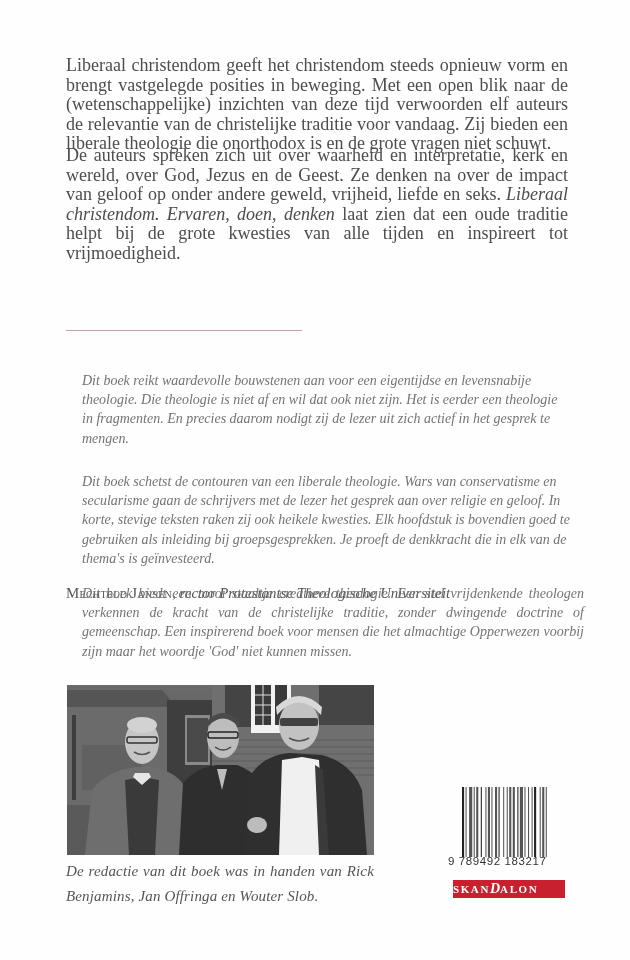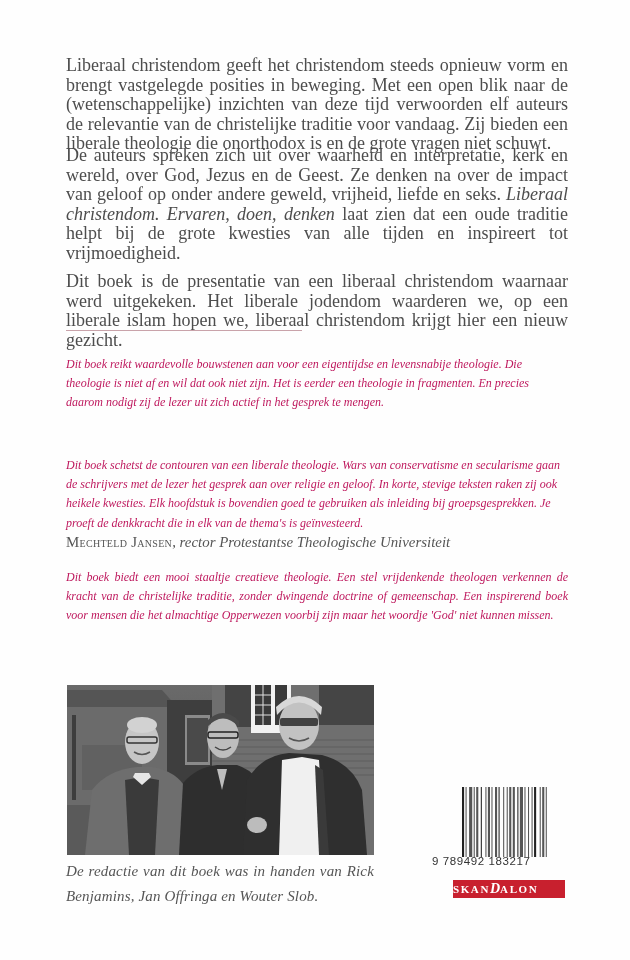--- a/index.html
+++ b/index.html
@@ -10,51 +10,50 @@
   .body-text { position:absolute; left:66px; width:502px; color:#4d4d4d;
                font-size:18px; line-height:19.6px; text-align:justify; margin:0; }
   .body-text em { font-style:italic; }
   #p1 { top:56px; }
   #p2 { top:146px; }
   #p3 { top:272px; }
 
   .divider { position:absolute; left:66px; top:330px; width:236px; height:1px; background:#c9a3aa; }
 
   .quote-block { position:absolute; left:66px; width:510px; margin:0; }
-  .quote-text { color:#be185d; font-style:italic; font-size:12px; line-height:19.2px; margin:0; }
+  .quote-text { color:#737373; font-style:italic; font-size:14px; line-height:19.2px; margin:16px; }
   .quote-text.justify { text-align:justify; width:502px; }
   .attribution { color:#555; font-size:14.9px; line-height:19.2px; margin:0; }
   .attribution .name { font-variant:small-caps; font-style:normal; letter-spacing:0.3px; }
   .attribution .role { font-style:italic; }
   #q1 { top:355px; }
   #q2 { top:456px; }
   #q3 { top:568px; }
 
   .photo { position:absolute; left:67px; top:685px; width:307px; height:170px; overflow:hidden; background:#5a5a5a; }
   .caption { position:absolute; left:66px; top:859px; width:308px; color:#555; font-style:italic;
              font-size:15px; line-height:25px; margin:0; text-align:justify; letter-spacing:0.15px; }
 
   .barcode { position:absolute; left:462px; top:787px; width:104px; height:70px; }
-  .barcode-number { position:absolute; left:432px; top:855px; width:118px; font-family:"Liberation Sans", sans-serif;
+  .barcode-number { position:absolute; left:448px; top:855px; width:118px; font-family:"Liberation Sans", sans-serif;
                     font-size:11.5px; color:#333; letter-spacing:0.6px; white-space:nowrap; }
   .logo { position:absolute; left:453px; top:880px; width:112px; height:18px; background:#c8202e;
           display:flex; align-items:center; }
   .logo span { color:#fff; font-family:"Liberation Serif", serif; font-size:11px; font-weight:bold; letter-spacing:1.6px; }
   .logo .big { font-size:14px; font-style:italic; letter-spacing:0; }
 </style>
 </head>
 <body>
 
 <div class="page">
 
   <p id="p1" class="body-text">Liberaal christendom geeft het christendom steeds opnieuw vorm en brengt vastgelegde posities in beweging. Met een open blik naar de (wetenschappelijke) inzichten van deze tijd verwoorden elf auteurs de relevantie van de christelijke traditie voor vandaag. Zij bieden een liberale theologie die onorthodox is en de grote vragen niet schuwt.</p>
 
   <p id="p2" class="body-text"><span>De auteurs spreken zich uit over waarheid en interpretatie, kerk en wereld, over God, Jezus en de Geest. Ze denken na over de impact van geloof op onder andere geweld, vrijheid, liefde en seks. </span><em>Liberaal christendom. Ervaren, doen,  denken</em><span> laat zien dat een oude traditie helpt bij de grote kwesties van alle tijden en inspireert tot vrijmoedigheid.</span></p>
 
-  <p id="p3" class="body-text">Dit boek is de presentatie van een liberaal christendom waarnaar werd uitgekeken. Het liberale jodendom waarderen we, op een liberale islam hopen we, liberaal christendom krijgt hier een nieuw gezicht.</p>
 
   <div class="divider"></div>
 
   <div id="q1" class="quote-block">
     <p class="quote-text" style="width:478px;">Dit boek reikt waardevolle bouwstenen aan voor een eigentijdse en levensnabije theologie. Die theologie is niet af en wil dat ook niet zijn. Het is eerder een theologie in fragmenten. En precies daarom nodigt zij de lezer uit zich actief in het gesprek te mengen.</p>
   </div>
 
   <div id="q2" class="quote-block">
     <p class="quote-text" style="width:496px;">Dit boek schetst de contouren van een liberale theologie. Wars van conservatisme en secularisme gaan de schrijvers met de lezer het gesprek aan over religie en geloof. In korte, stevige teksten raken zij ook heikele kwesties. Elk hoofdstuk is bovendien goed te gebruiken als inleiding bij groepsgesprekken. Je proeft de denkkracht die in elk van de thema's is geïnvesteerd.</p>
     <p class="attribution"><span class="name">Mechteld Jansen</span>, <span class="role">rector </span><span class="role">Protestantse Theologische Universiteit</span></p>

